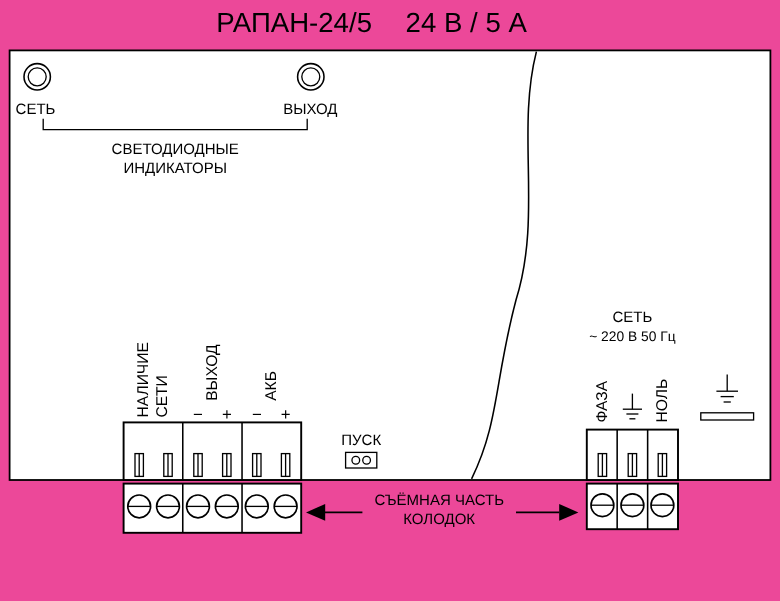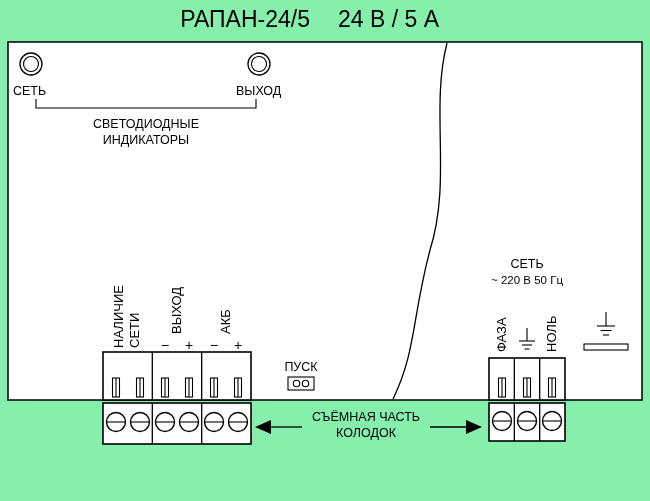--- a/index.html
+++ b/index.html
@@ -1,16 +1,16 @@
 <!DOCTYPE html>
 <html><head>
 <meta charset="utf-8">
 <style>
   html, body { margin: 0; padding: 0; background: #ffffff; }
-  .wrap { width: 650px; height: 501px; position: relative; background: #86efac; }
+  .wrap { width: 650px; height: 501px; position: relative; background: #ec4899; }
   svg { display: block; }
   text {
     font-family: "Liberation Sans", sans-serif;
     fill: #000;
   }
   .t-title { font-size: 23px; }
   .t-label { font-size: 12.5px; }
   .t-small { font-size: 11.5px; }
   .t-rot   { font-size: 13px; }
   .t-sign  { font-size: 14px; }

